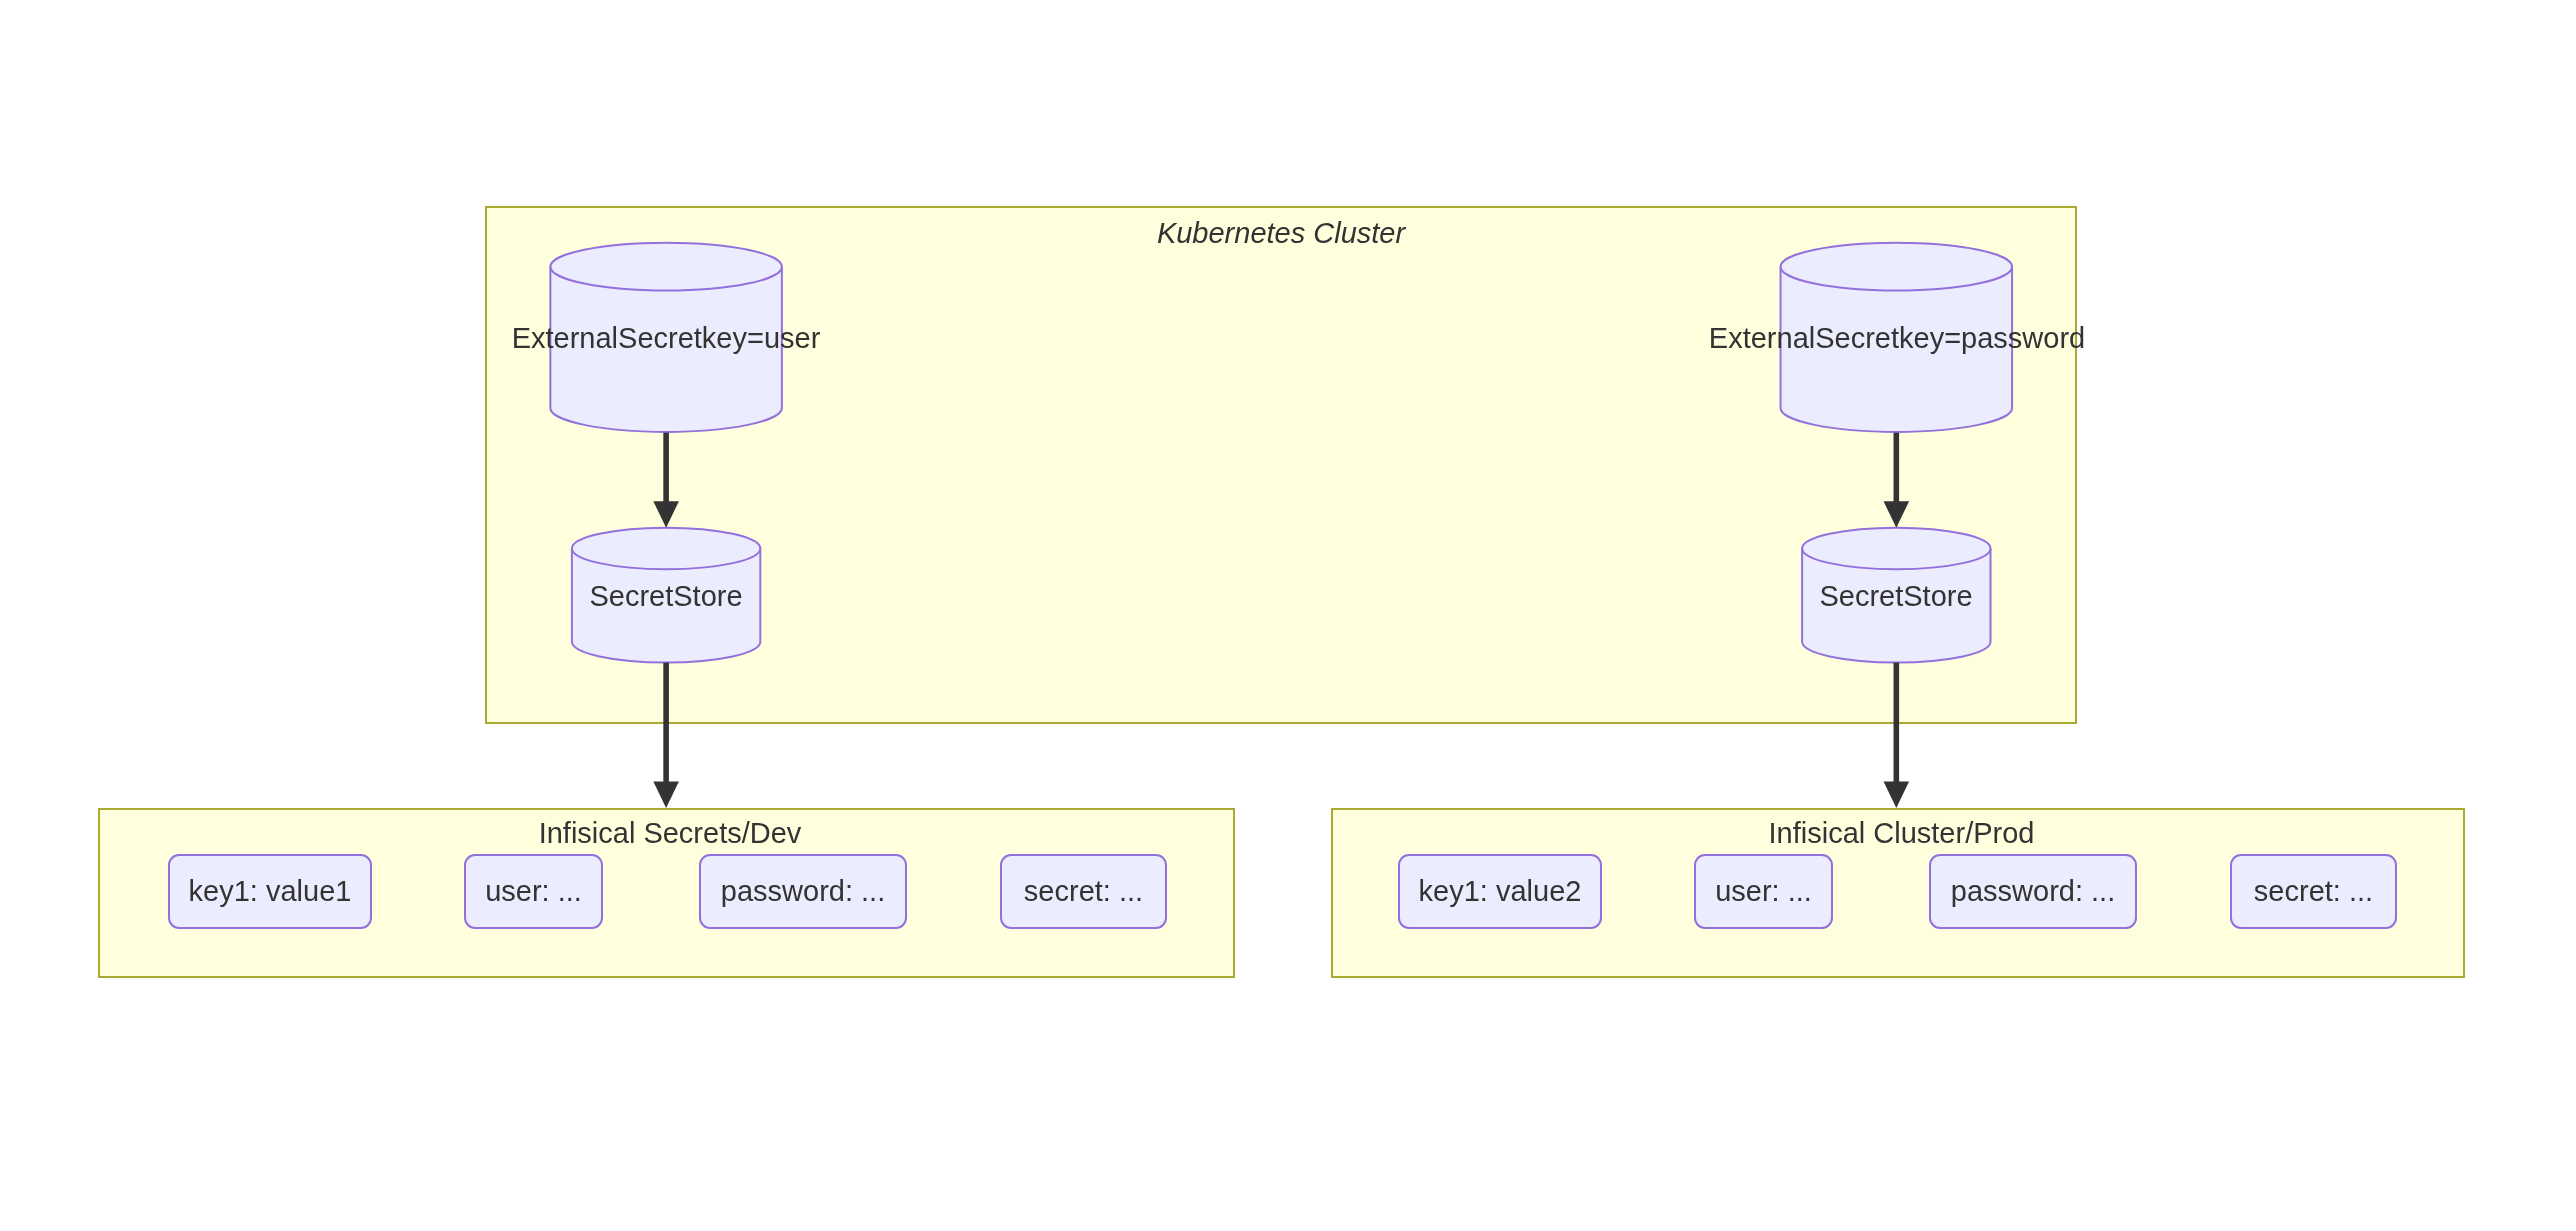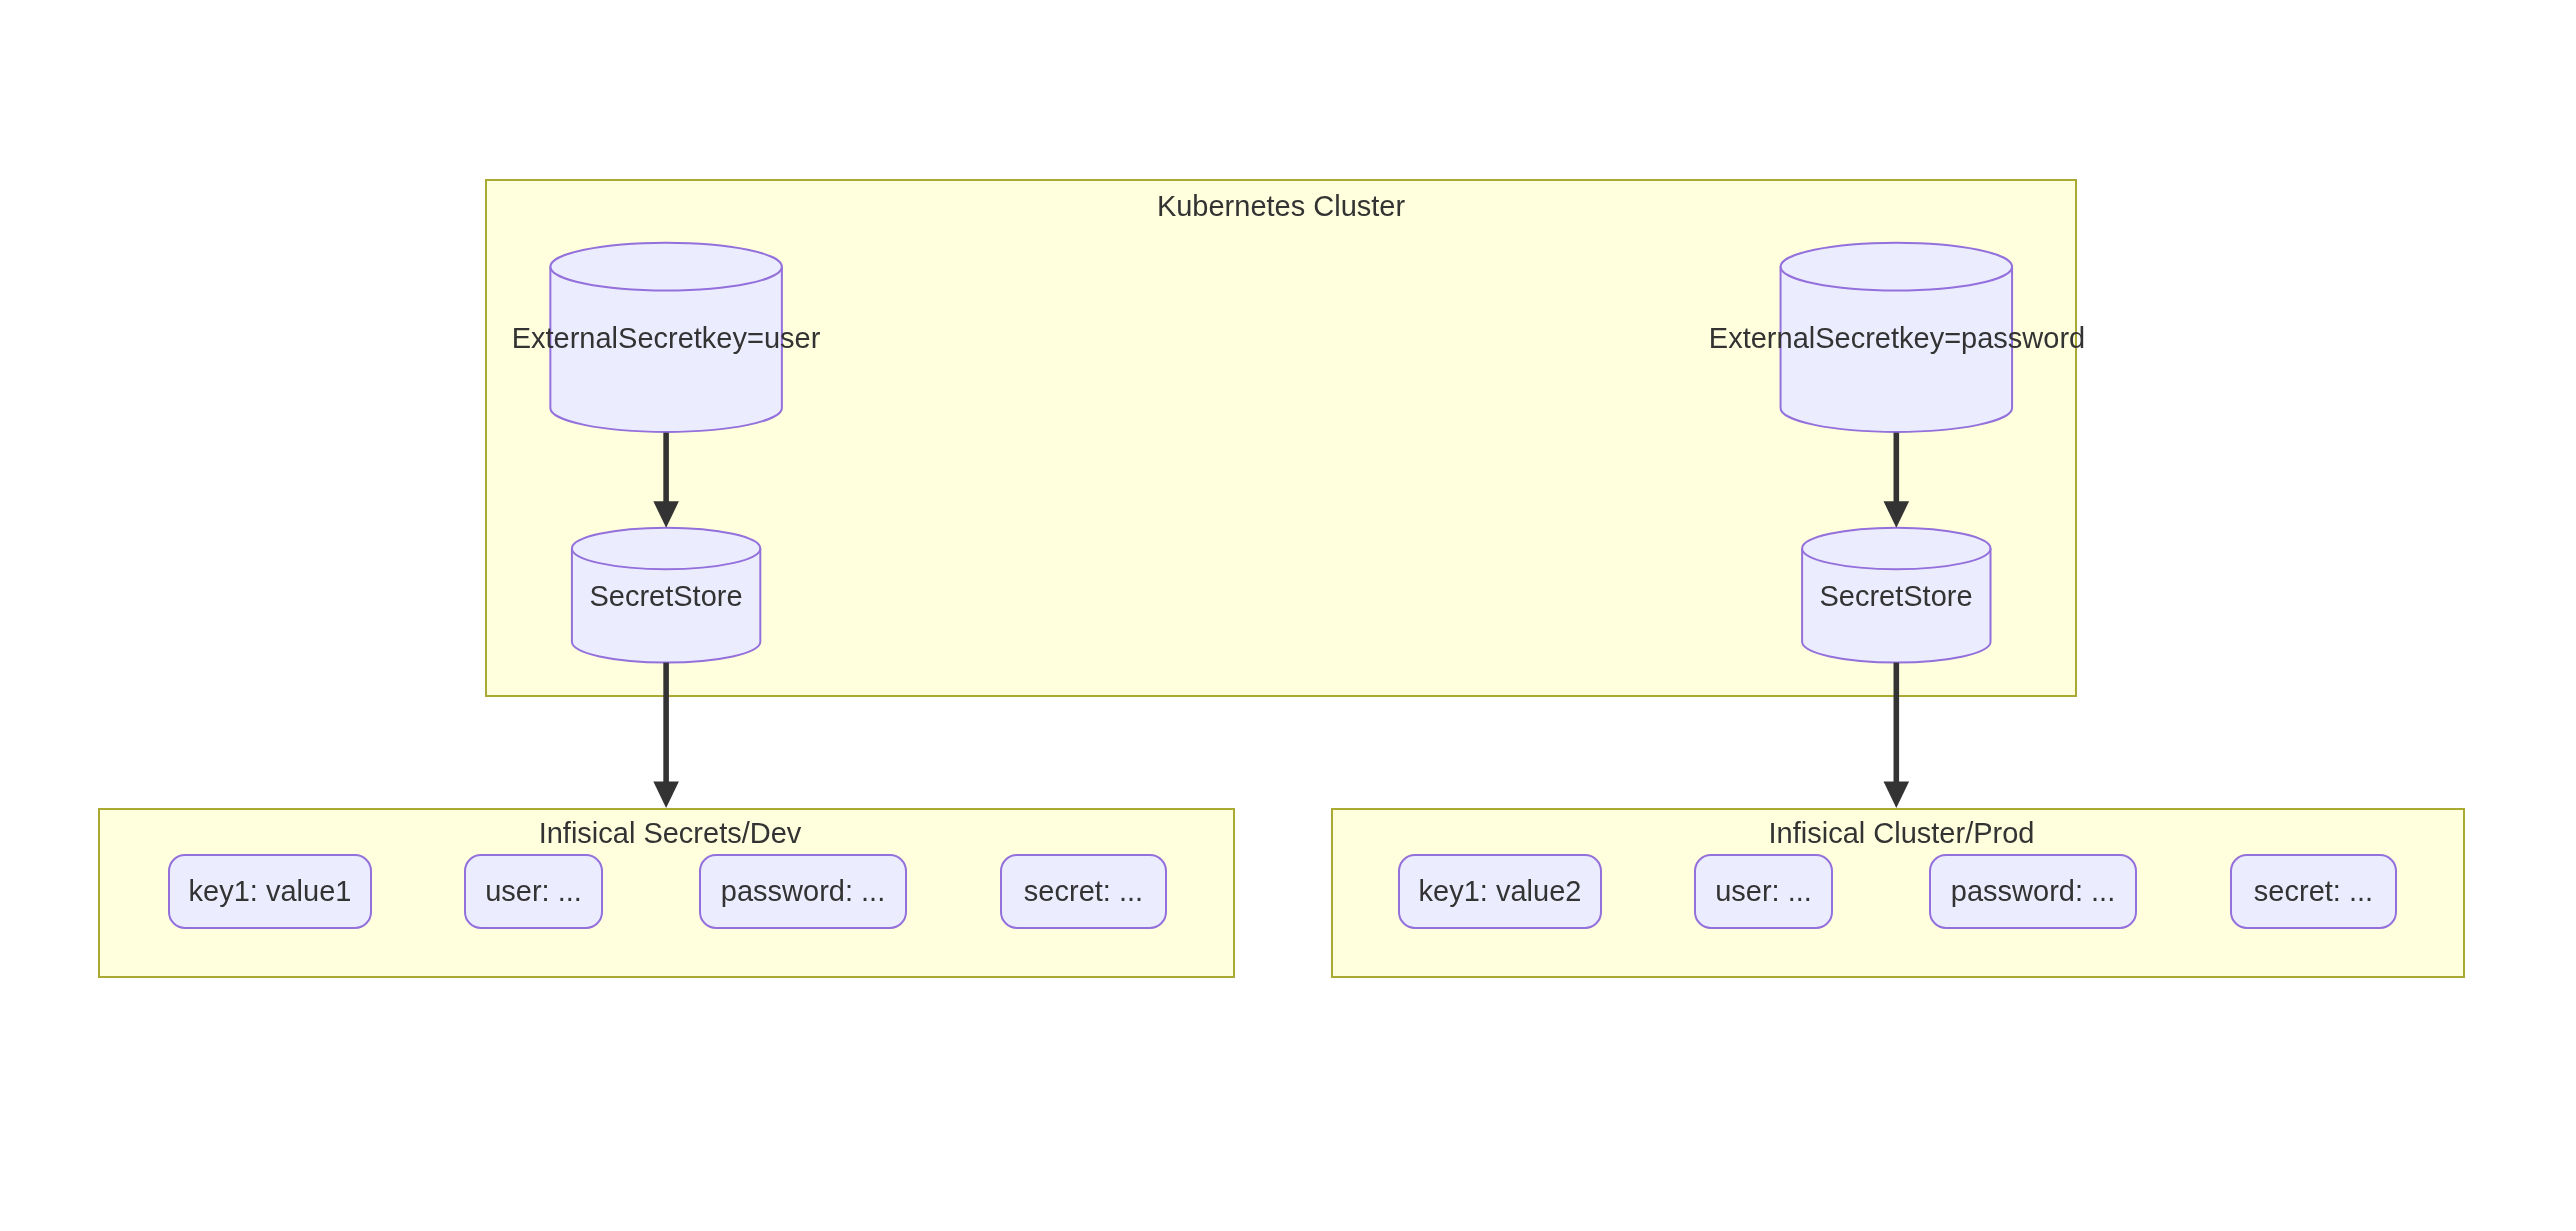--- a/index.html
+++ b/index.html
@@ -44,21 +44,21 @@
     font-size: 29px;
     line-height: 34px;
     color: var(--text-color);
   }
   .subgraph-title.cluster-title { top: 8px; }
   .subgraph-title.store-title { top: 6.4px; padding-left: 7px; }
   .node-rect {
     position: absolute;
     background: var(--node-fill);
     border: 2px solid var(--node-stroke);
-    border-radius: 17px;
+    border-radius: 11px;
     display: flex;
     align-items: center;
     justify-content: center;
     font-size: 29px;
     white-space: nowrap;
     text-align: center;
   }
   .cyl-label {
     position: absolute;
     display: flex;
@@ -88,21 +88,21 @@
   .edge-head {
     fill: var(--edge-color);
     stroke: none;
   }
 </style>
 </head>
 <body>
 
 <div class="canvas">
 
-  <div class="subgraph" style="left:485px; top:179px; width:1592px; height:518px;">
+  <div class="subgraph" style="left:485px; top:206px; width:1592px; height:518px;font-style:italic;">
     <div class="subgraph-title cluster-title">Kubernetes Cluster</div>
   </div>
 
   <div class="subgraph" style="left:98px; top:808px; width:1137px; height:170px;">
     <div class="subgraph-title store-title">Infisical Secrets/Dev</div>
   </div>
 
   <div class="subgraph" style="left:1331px; top:808px; width:1134px; height:170px;">
     <div class="subgraph-title store-title">Infisical Cluster/Prod</div>
   </div>

